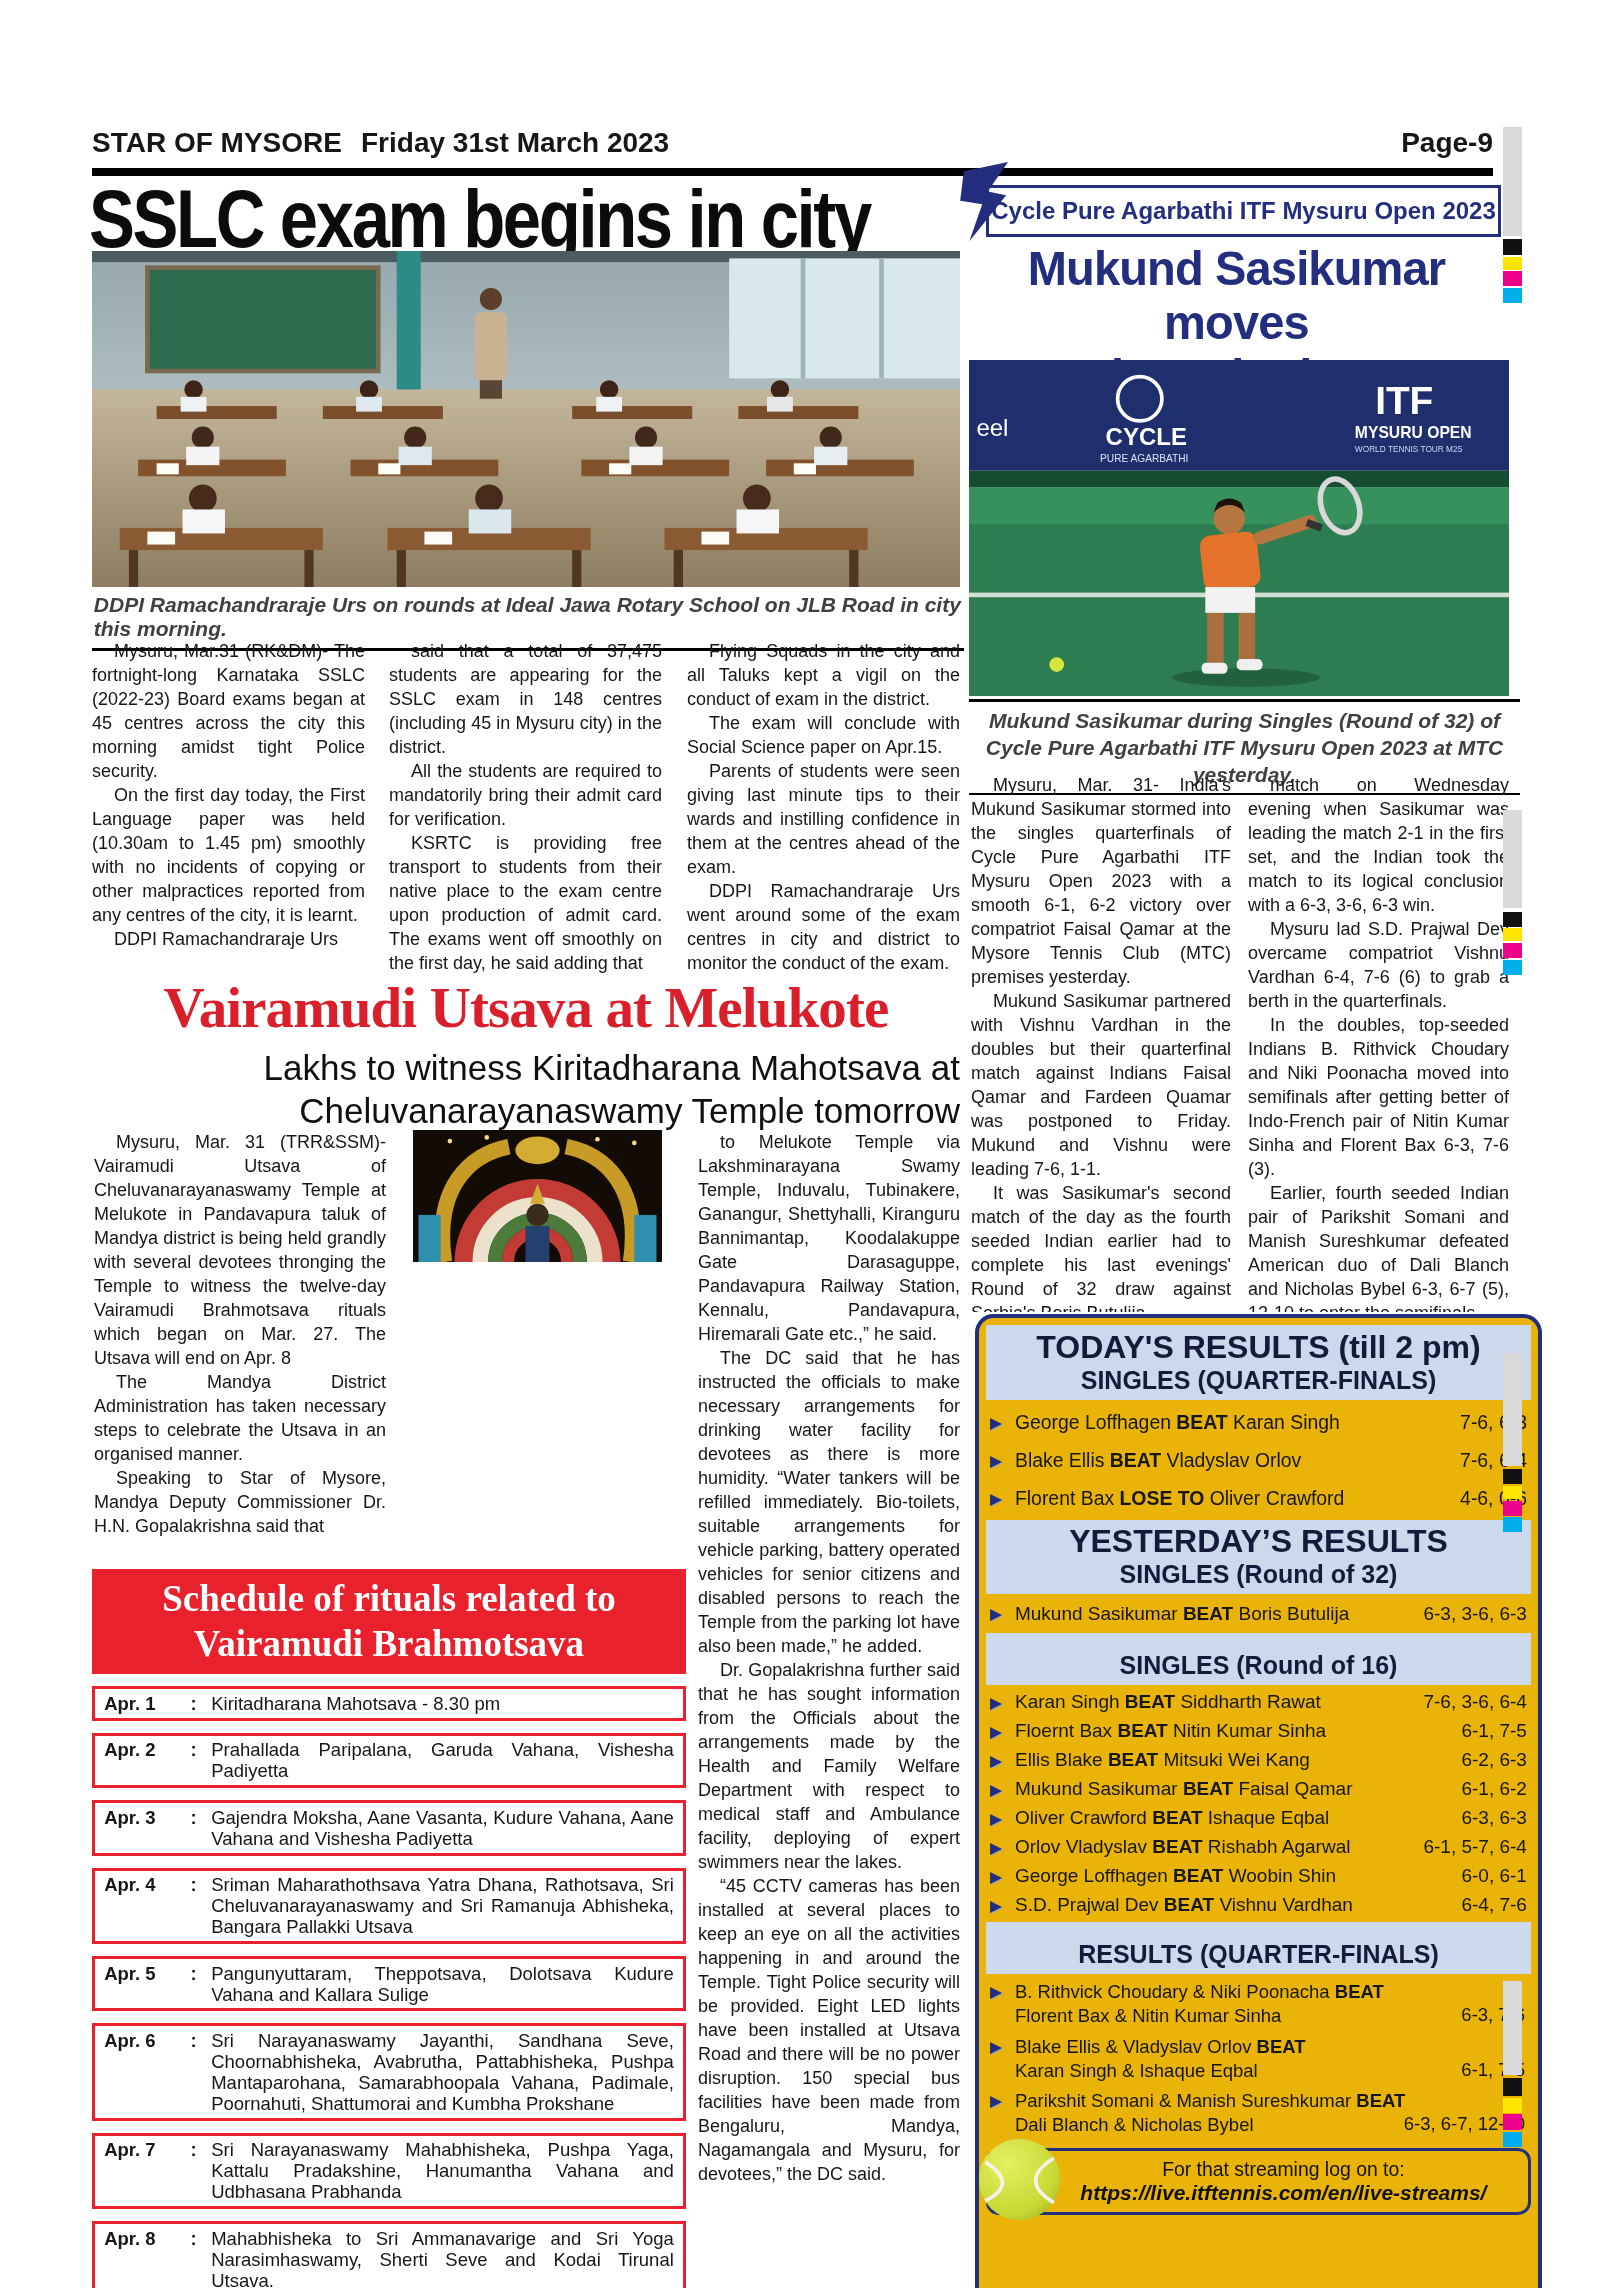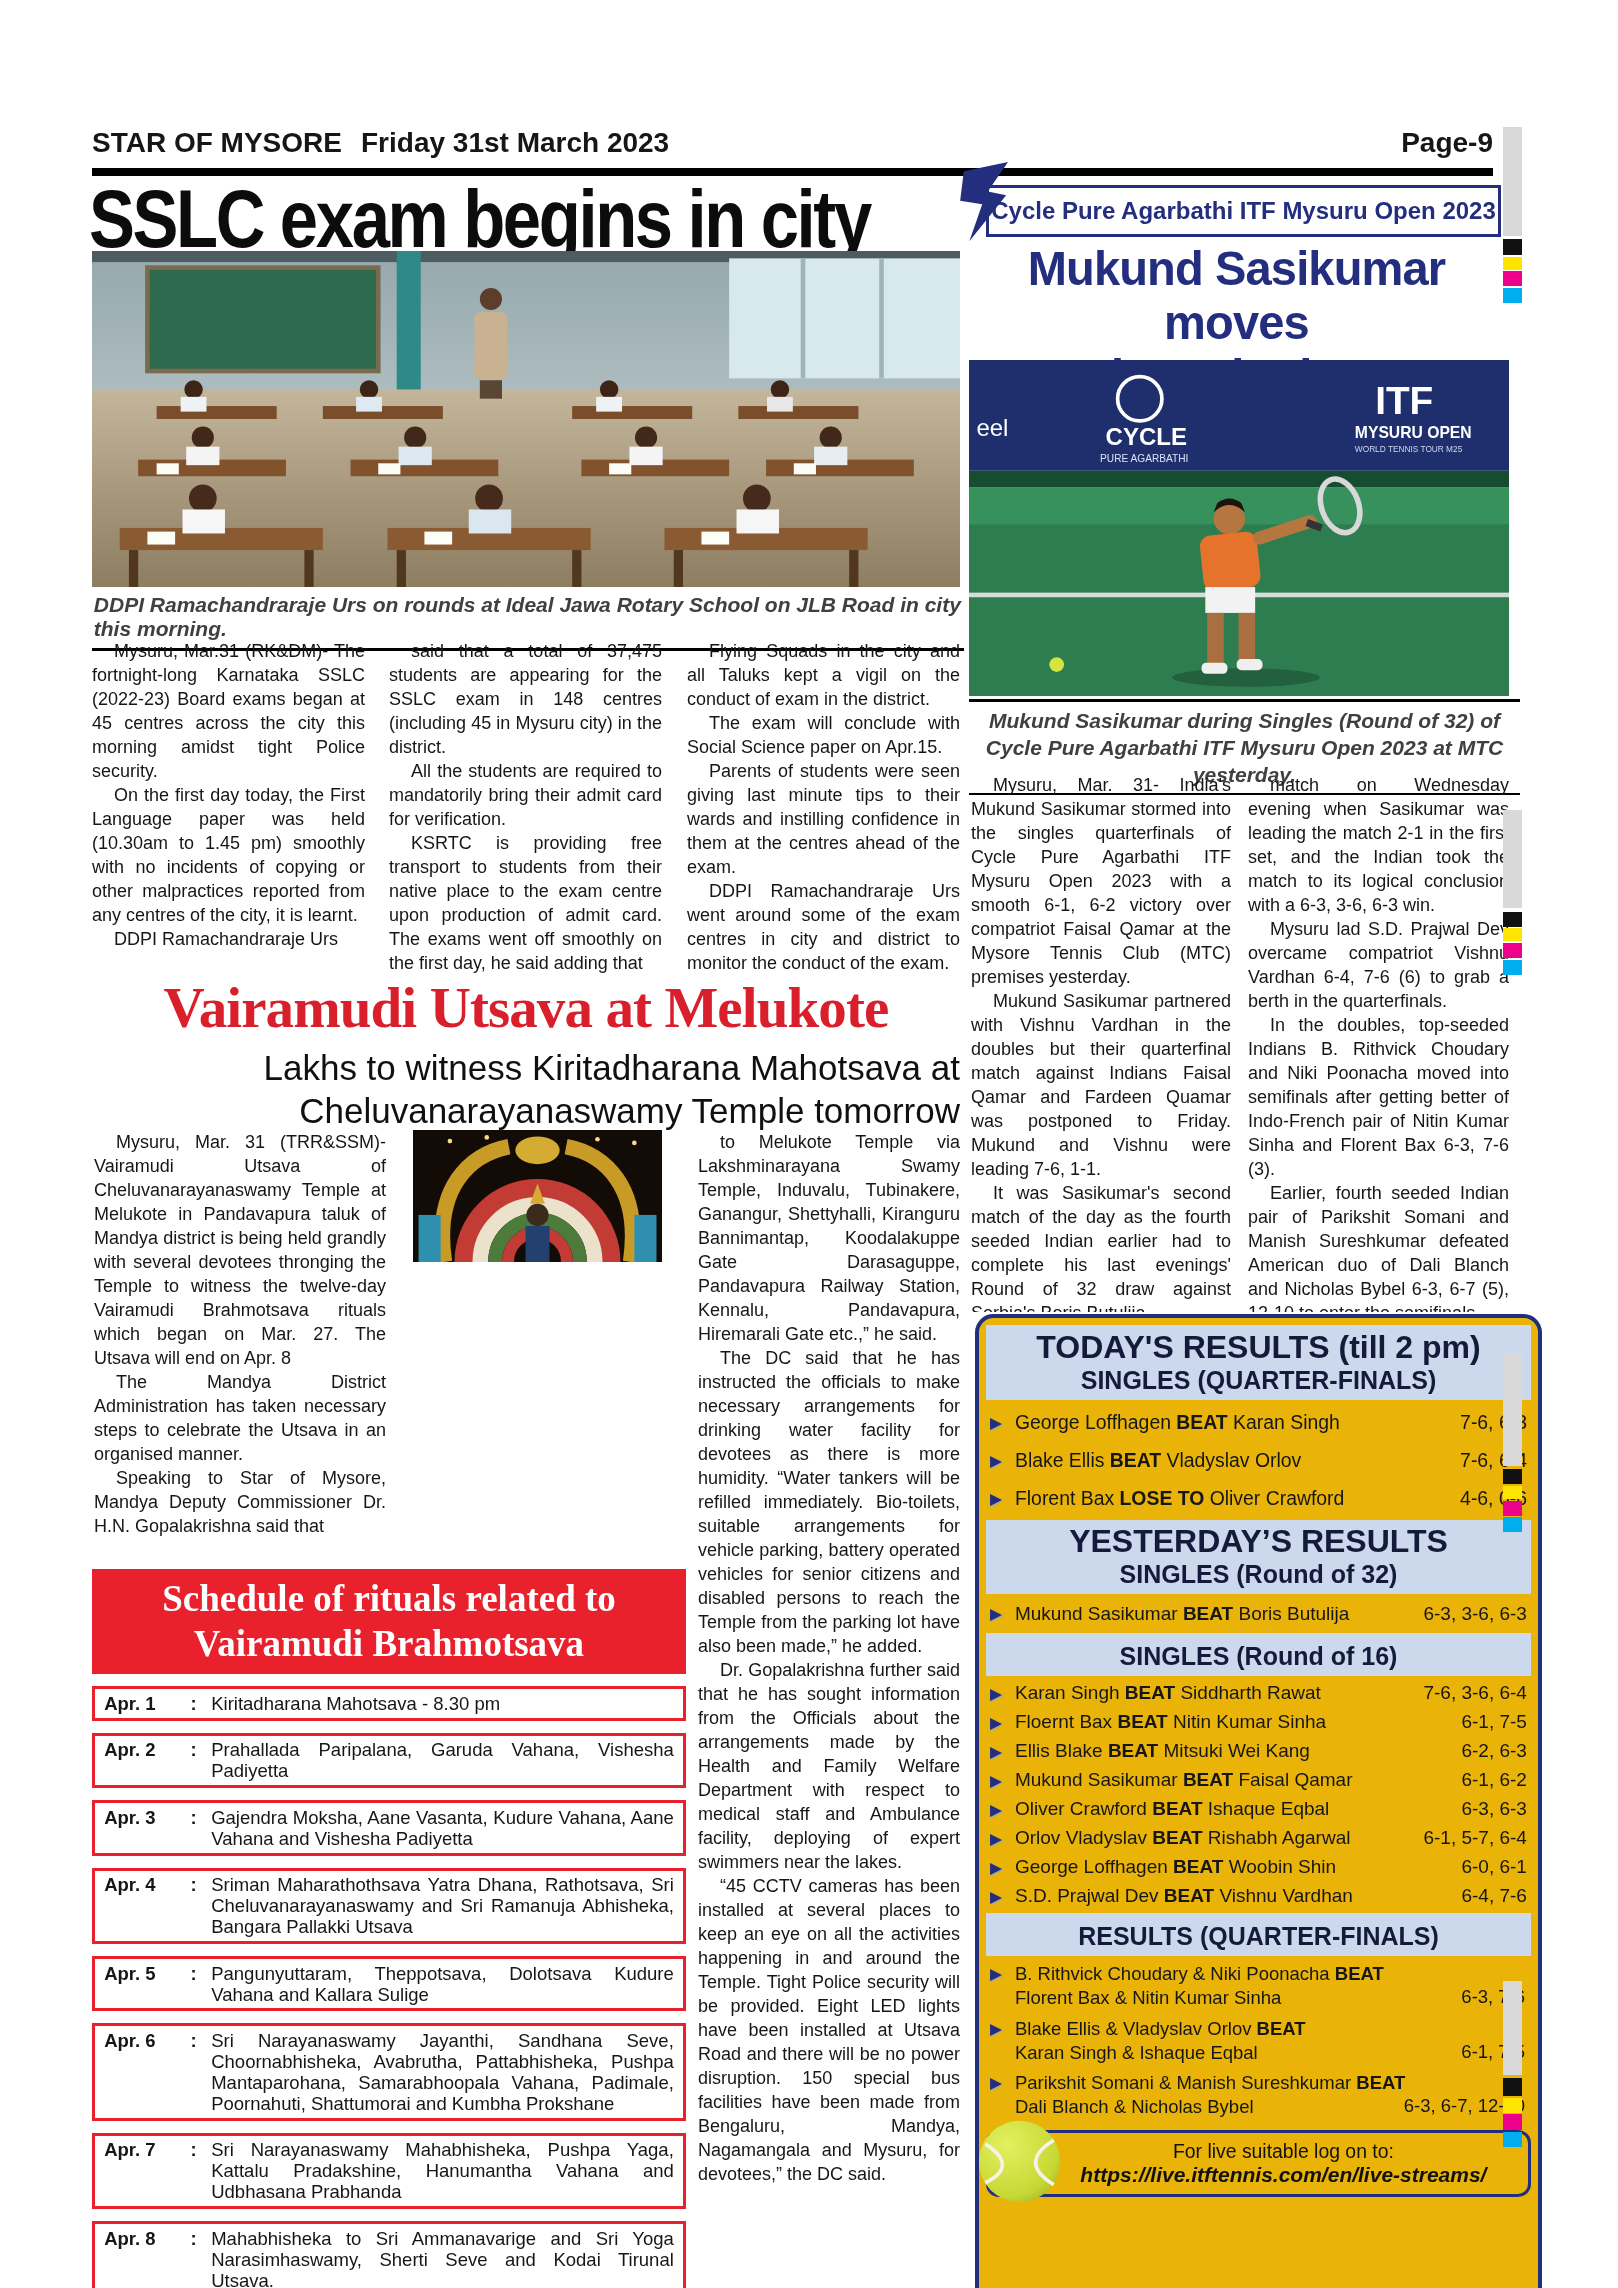--- a/index.html
+++ b/index.html
@@ -63,21 +63,21 @@
   .sched-row .sd{flex:0 0 72px;font-weight:bold;}
   .sched-row .sc{flex:0 0 35px;font-weight:bold;text-align:center;}
   .sched-row .sv{flex:1;text-align:justify;}
 
   
   #results-box{position:absolute;left:975px;top:1314px;width:567px;height:1052px;border:4.6px solid #20307f;
     border-radius:18.5px;background:#eab308;padding:7.4px 7.4px;box-sizing:border-box;overflow:hidden;}
   .band{background:#ccd8ec;text-align:center;color:#141b3a;font-weight:bold;}
   .band .t1{font-size:32px;line-height:1.12;padding-top:4.6px;}
   .band .t2{font-size:25px;line-height:1.15;padding-bottom:5.5px;}
-  .band.single .t2{padding-top:9px;border-radius:10px;}
+  .band.single .t2{padding-top:18px;border-radius:10px;}
   .res-row{display:flex;align-items:center;gap:8.3px;padding:0 3.7px;font-size:19px;}
   .res-row .bullet,.d-row .bullet{color:#232e7e;font-size:15.7px;flex:0 0 16.6px;text-shadow:0.9px 0.9px 0.9px #9aa;}
   .res-row .score{margin-left:auto;white-space:nowrap;}
   .rows-today .res-row{height:38px;font-size:19.4px;}
   .rows-r32 .res-row{height:35px;}
   .rows-r16 .res-row{height:29px;}
   .rows-today{margin:3.7px 0 1.8px;}
   .rows-r32{margin:1.8px 0;}
   .rows-r16{margin:2.8px 0 1.8px;}
   .rows-dbl{margin:3.7px 0 0;}
@@ -462,21 +462,21 @@
           <radialGradient id="ballg" cx="0.35" cy="0.3" r="0.9">
             <stop offset="0" stop-color="#e4f060"></stop>
               <stop offset="0.7" stop-color="#c6d834"></stop>
               <stop offset="1" stop-color="#97a81f"></stop>
           </radialGradient>
         </defs>
         <circle cx="47" cy="47" r="44" fill="url(#ballg)"></circle>
         <path d="M10,28 Q47,52 10,70" stroke="#f5f2ea" stroke-width="4" fill="none"></path>
         <path d="M84,24 Q45,48 84,72" stroke="#f5f2ea" stroke-width="4" fill="none"></path>
       </svg>
-      <div class="s1">For live suitable log on to:</div>
+      <div class="s1">For that streaming log on to:</div>
       <div class="s2">https://live.itftennis.com/en/live-streams/</div>
     </div>
   </div>
 
   <div class="cb" style="top:127px;height:109px;background:#d9d9d9"></div>
   <div class="cb" style="top:239px;height:15.7px;background:#111"></div>
   <div class="cb" style="top:257px;height:13px;background:#ffe400"></div>
   <div class="cb" style="top:271px;height:14.8px;background:#ec008c"></div>
   <div class="cb" style="top:288px;height:14.8px;background:#00aeef"></div>
 

